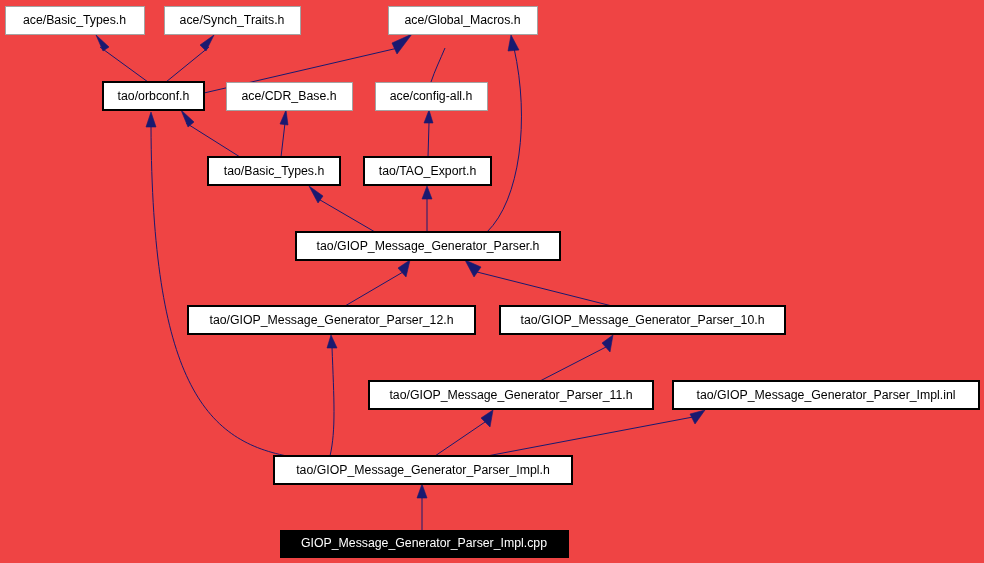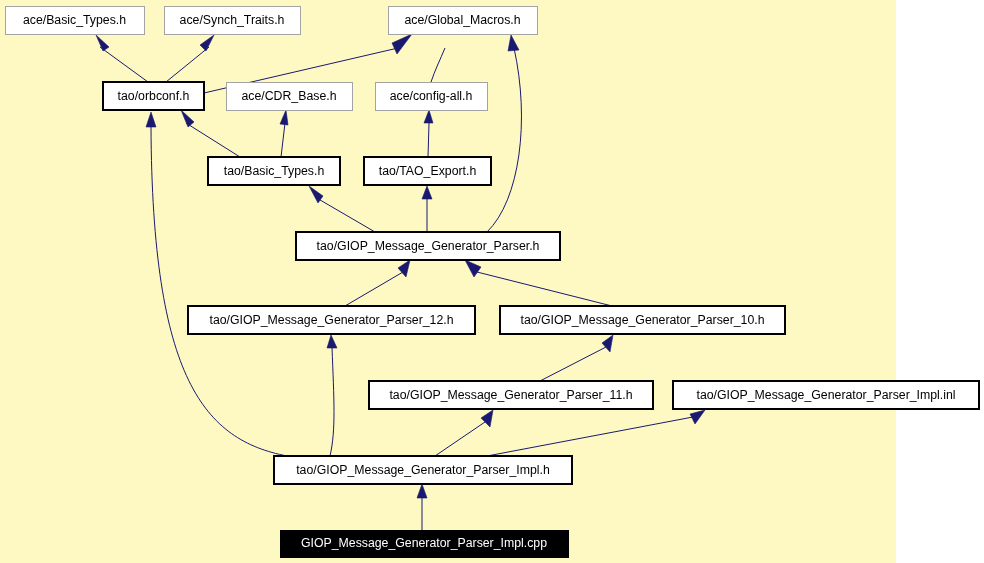--- a/index.html
+++ b/index.html
@@ -8,23 +8,23 @@
     background: #ffffff;
   }
   body {
     width: 984px;
     height: 563px;
     overflow: hidden;
     font-family: "Liberation Sans", sans-serif;
   }
   #graph-root {
     position: relative;
-    width: 896px;
+    width: 984px;
     height: 563px;
-    background: #fef9c3;
+    background: #ef4444;
   }
   #graph-svg {
     position: absolute;
     left: 0;
     top: 0;
     width: 984px;
     height: 563px;
     display: block;
   }
   .node-rect {

